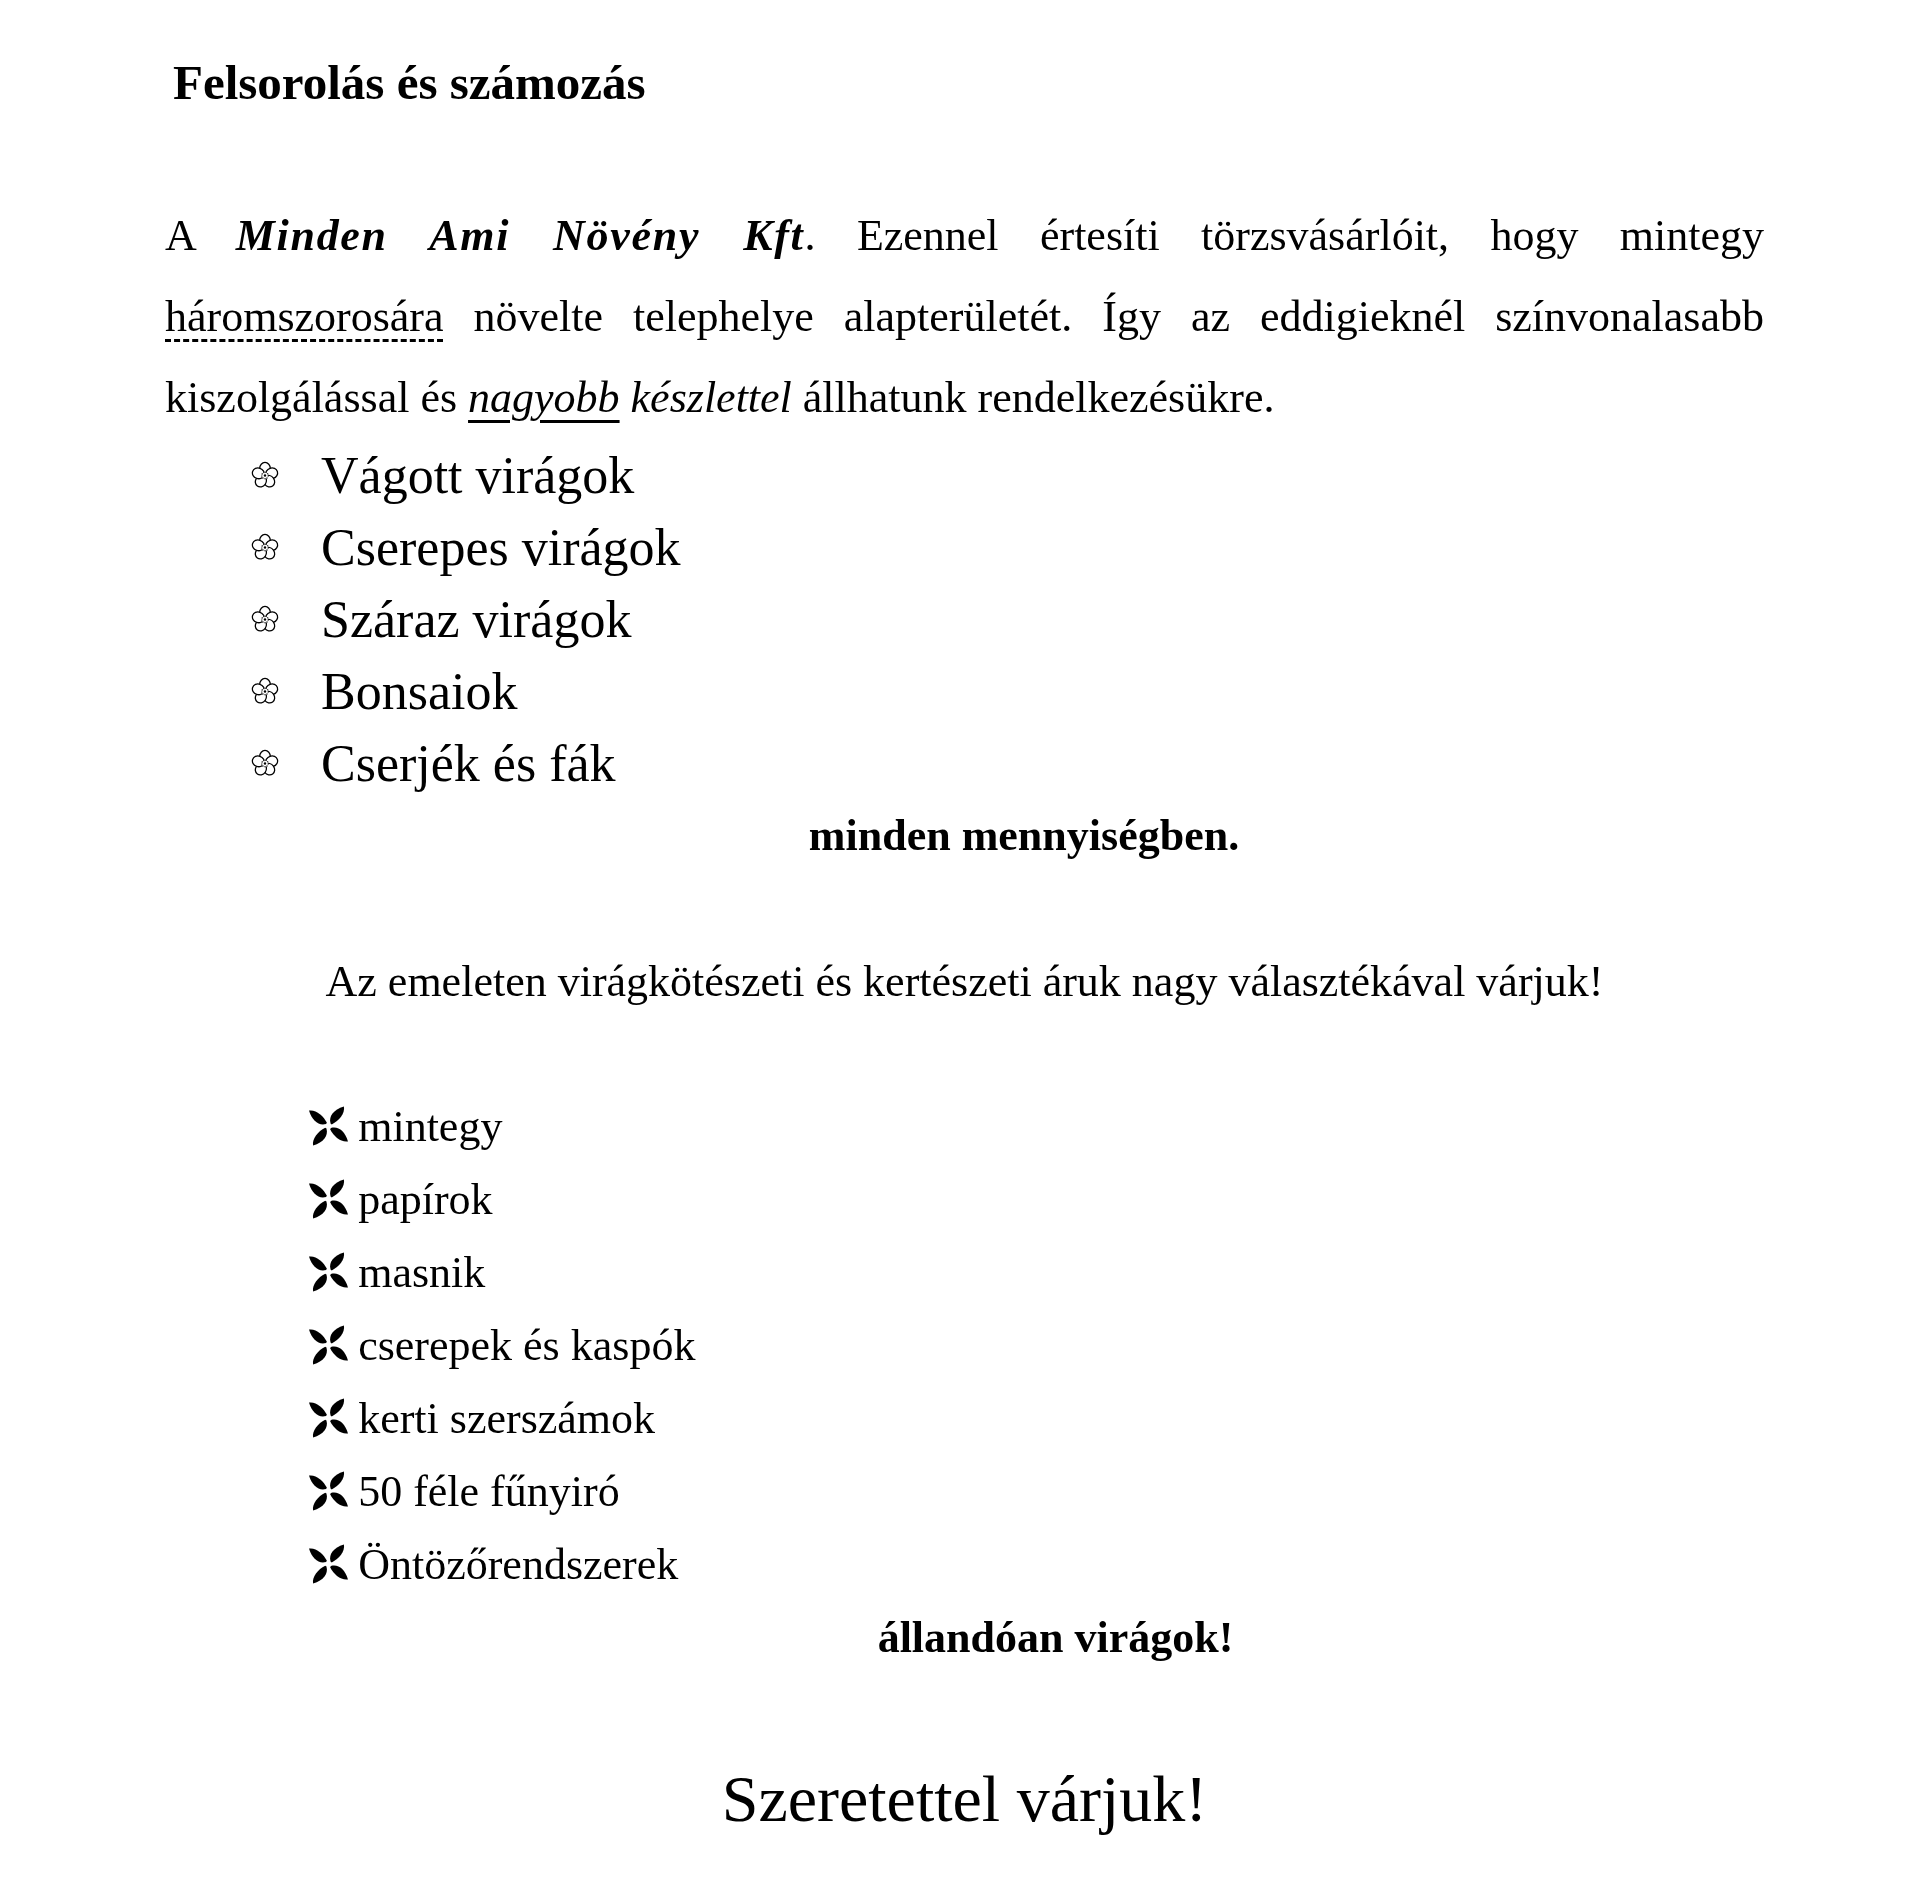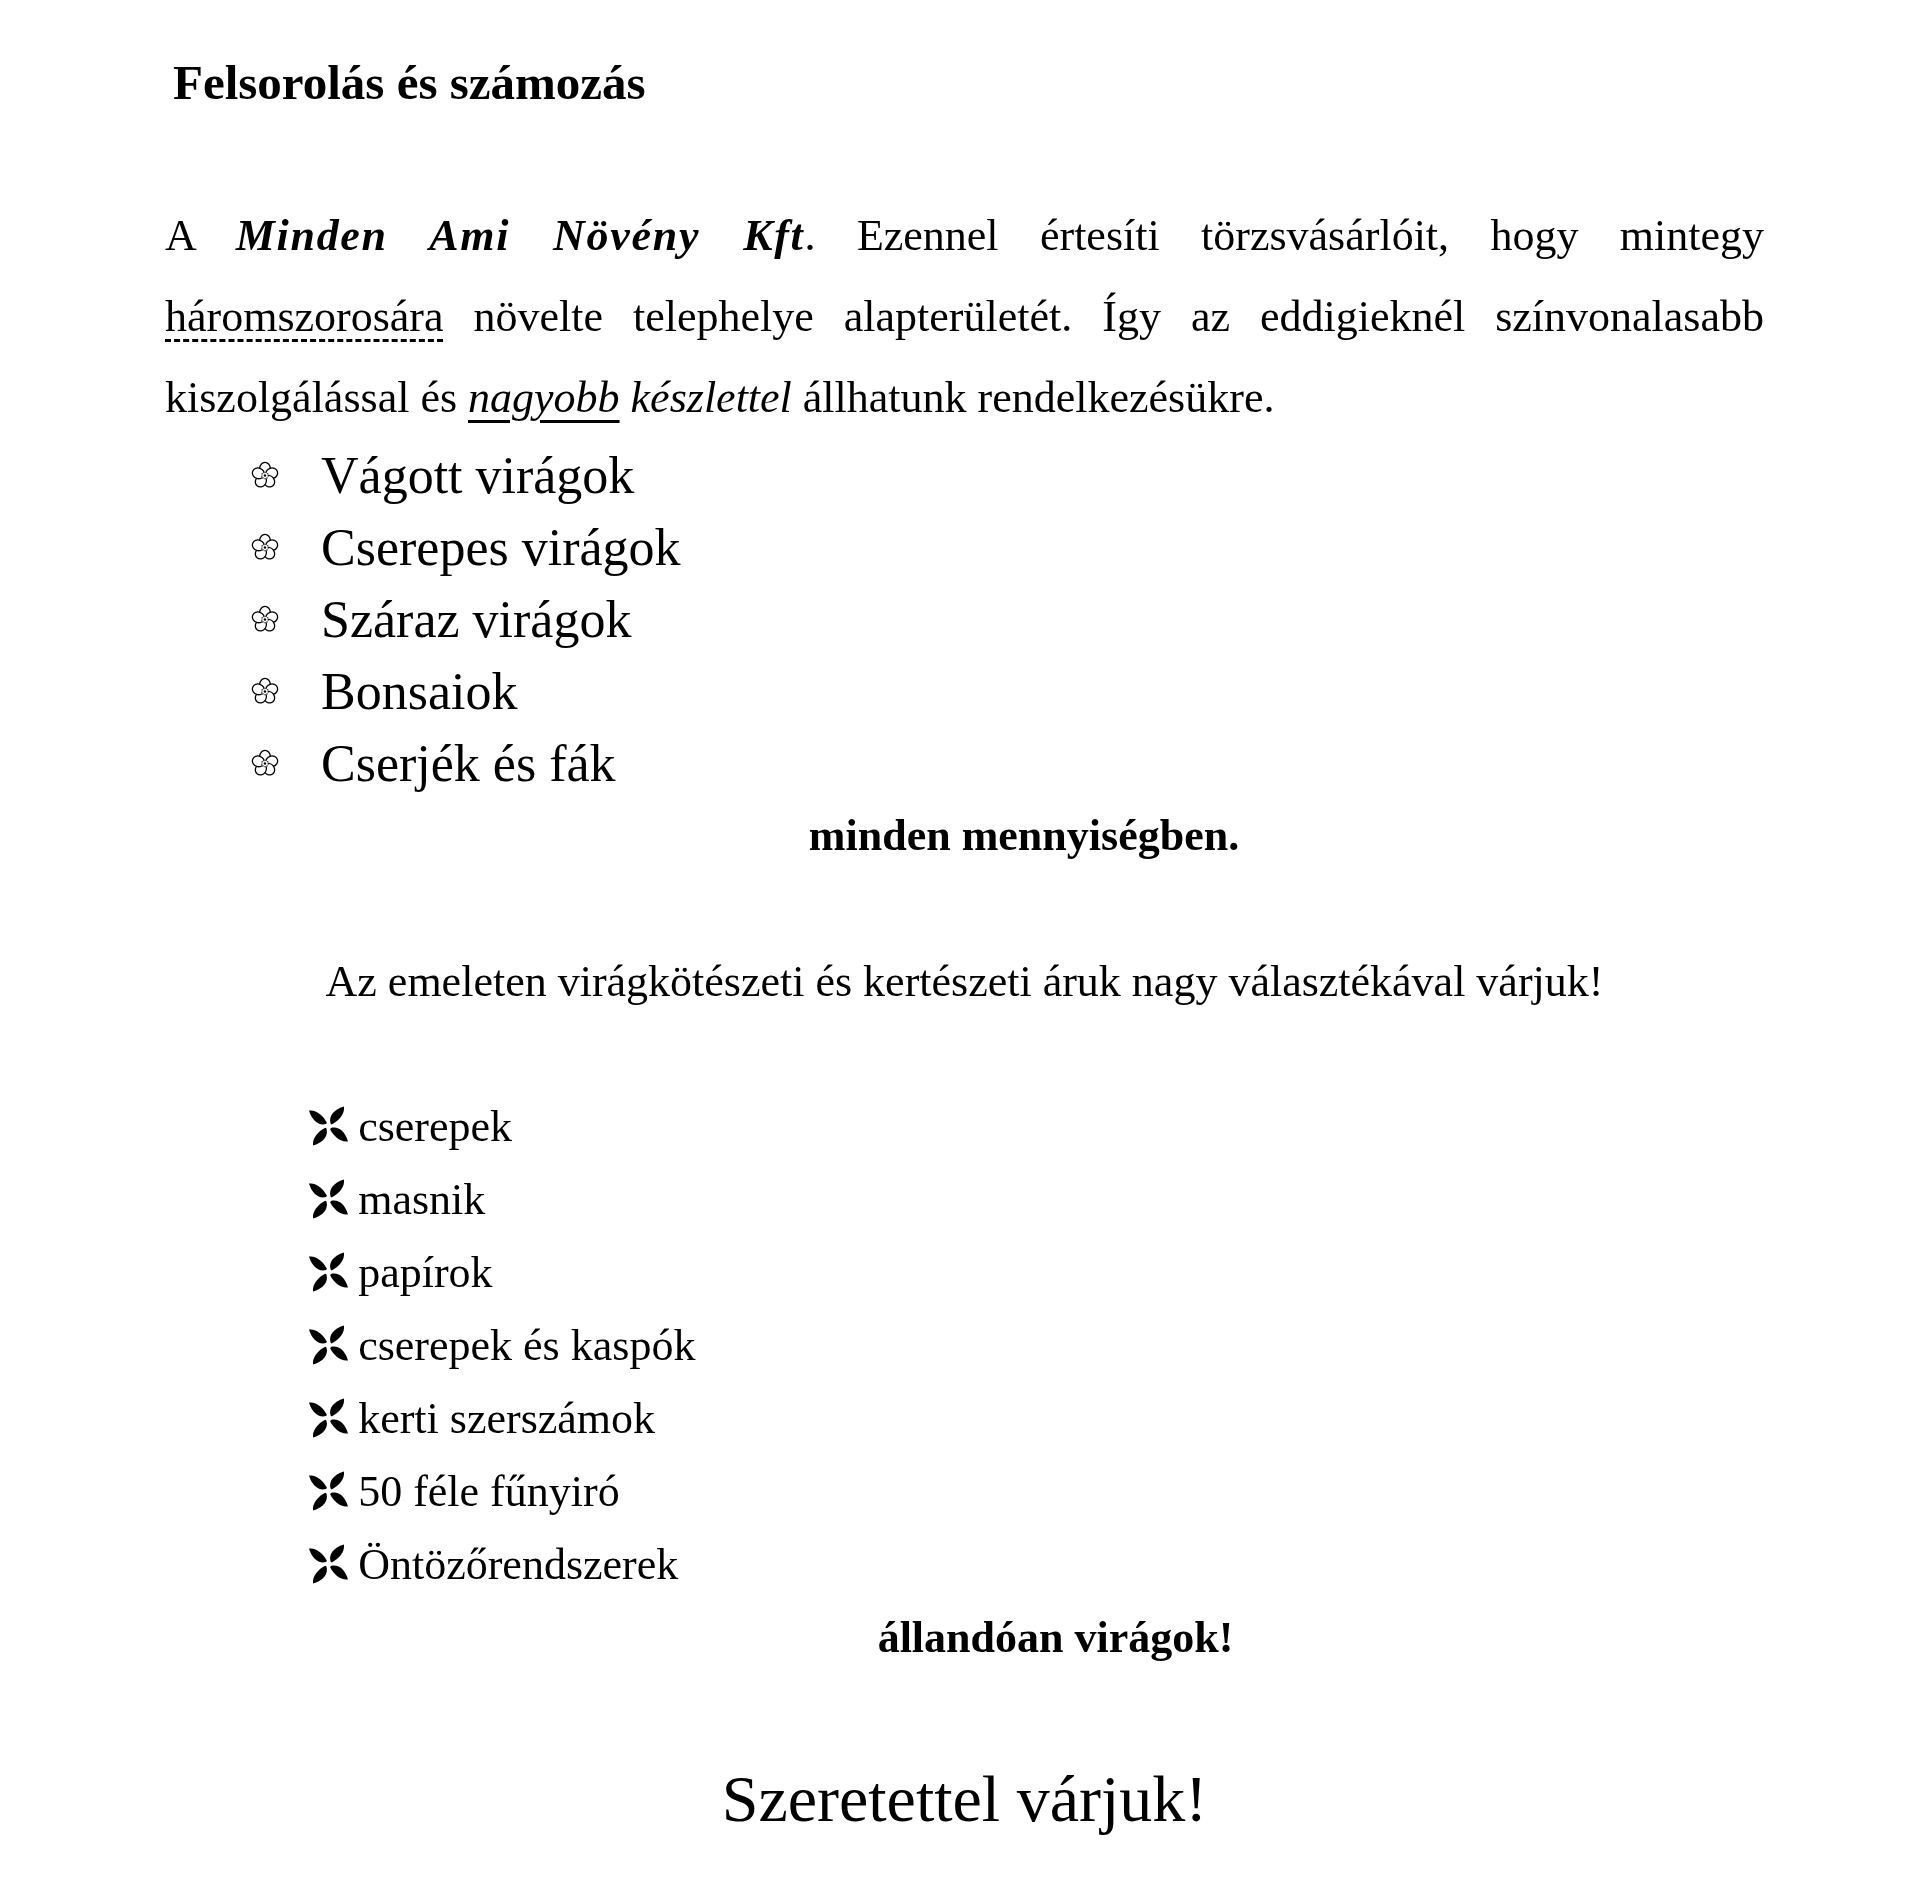--- a/index.html
+++ b/index.html
@@ -172,44 +172,44 @@
 
   <p class="mid">Az emeleten virágkötészeti és kertészeti áruk nagy választékával várjuk!</p>
 
   <ul class="leaf-list">
     <li>
       <span class="l-icon">
           <svg viewBox="0 0 46 47" width="39" height="40">
             <use href="#leaves"></use>
           </svg>
         </span>
-      <span>cserepek</span>
+      <span>mintegy</span>
+    </li>
+    <li>
+      <span class="l-icon">
+          <svg viewBox="0 0 46 47" width="39" height="40">
+            <use href="#leaves"></use>
+          </svg>
+        </span>
+      <span>papírok</span>
     </li>
     <li>
       <span class="l-icon">
           <svg viewBox="0 0 46 47" width="39" height="40">
             <use href="#leaves"></use>
           </svg>
         </span>
       <span>masnik</span>
     </li>
     <li>
       <span class="l-icon">
           <svg viewBox="0 0 46 47" width="39" height="40">
             <use href="#leaves"></use>
           </svg>
         </span>
-      <span>papírok</span>
-    </li>
-    <li>
-      <span class="l-icon">
-          <svg viewBox="0 0 46 47" width="39" height="40">
-            <use href="#leaves"></use>
-          </svg>
-        </span>
       <span>cserepek és kaspók</span>
     </li>
     <li>
       <span class="l-icon">
           <svg viewBox="0 0 46 47" width="39" height="40">
             <use href="#leaves"></use>
           </svg>
         </span>
       <span>kerti szerszámok</span>
     </li>

